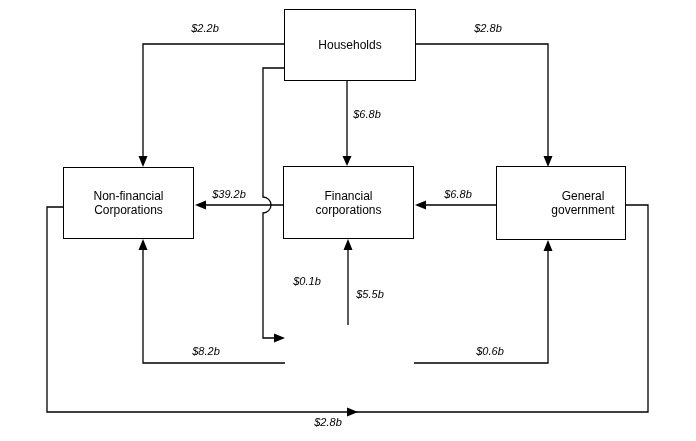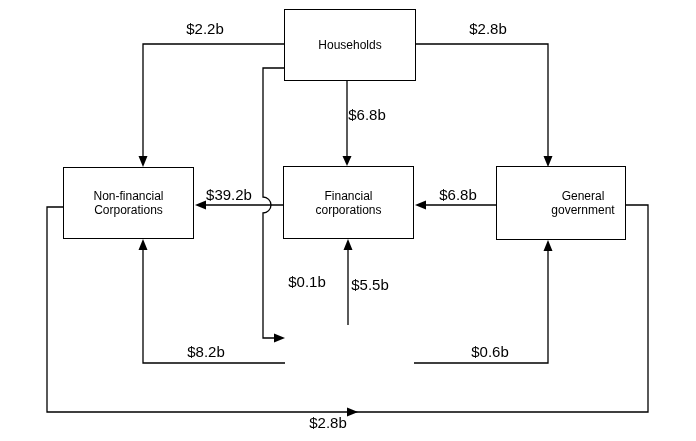--- a/index.html
+++ b/index.html
@@ -25,24 +25,25 @@
     display: flex;
     align-items: center;
     justify-content: center;
     text-align: center;
     font-size: 12px;
     line-height: 14px;
     white-space: pre-line;
   }
   .flow-label {
     position: absolute;
-    font-size: 15px;
+    font-size: 11px;
     line-height: 13px;
     white-space: nowrap;
     transform: translateX(-50%);
+    font-style: italic;
   }
   .wire { stroke: #000; stroke-width: 1.3; fill: none; }
   .head { fill: #000; stroke: none; }
 </style>
 </head>
 <body>
 
 <div id="canvas">
 
   <svg id="wires" viewBox="0 0 696 441" xmlns="http://www.w3.org/2000/svg">
@@ -113,18 +114,18 @@
     <span>General
 government</span>
   </div>
 
   <span class="flow-label" style="left:205px; top:22px;">$2.2b</span>
   <span class="flow-label" style="left:488px; top:22px;">$2.8b</span>
   <span class="flow-label" style="left:367px; top:108px;">$6.8b</span>
   <span class="flow-label" style="left:282px; top:275px;margin-left:25px;">$0.1b</span>
   <span class="flow-label" style="left:229px; top:188px;">$39.2b</span>
   <span class="flow-label" style="left:458px; top:188px;">$6.8b</span>
-  <span class="flow-label" style="left:370px; top:278px;">$5.5b</span>
+  <span class="flow-label" style="left:370px; top:288px;">$5.5b</span>
   <span class="flow-label" style="left:206px; top:345px;">$8.2b</span>
   <span class="flow-label" style="left:490px; top:345px;">$0.6b</span>
   <span class="flow-label" style="left:328px; top:416px;">$2.8b</span>
 
 </div>
 
 </body></html>

